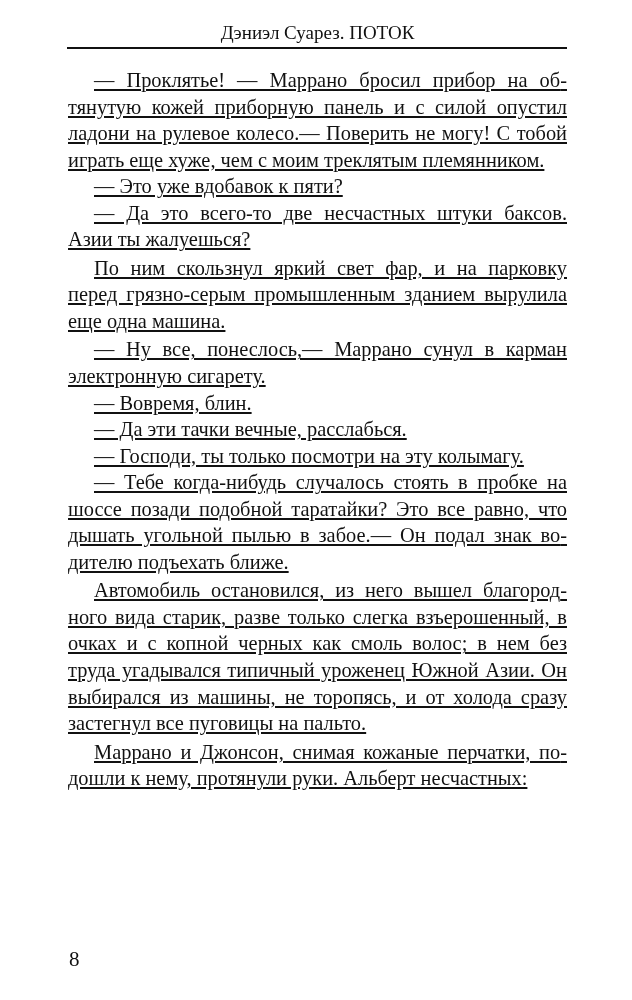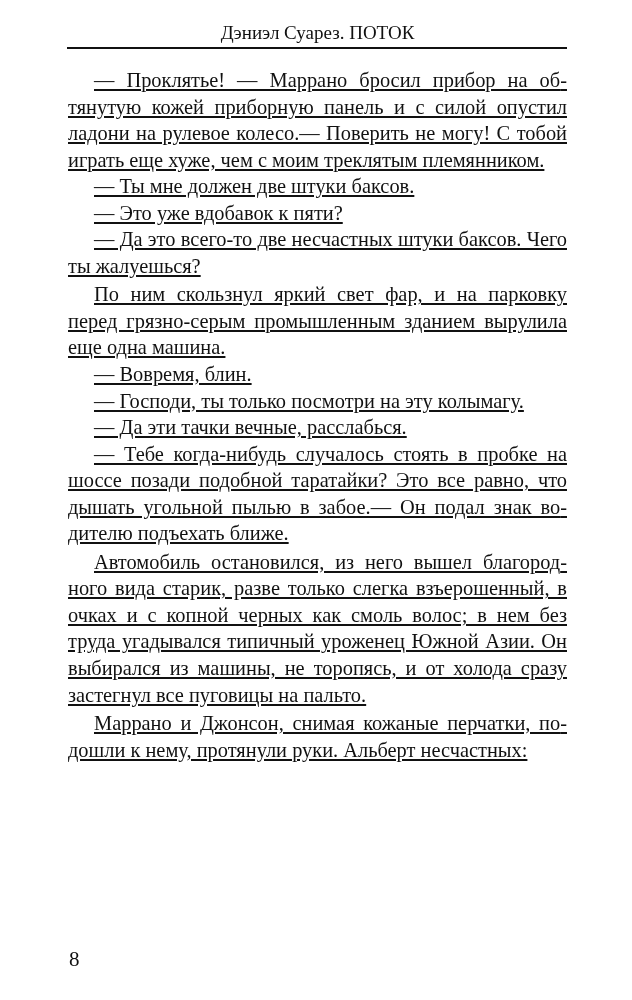--- a/index.html
+++ b/index.html
@@ -61,26 +61,26 @@
 </style>
 </head>
 <body>
 
 <div>
   <div class="running-head">Дэниэл Суарез. ПОТОК</div>
   <div class="head-rule"></div>
 
   <div class="body-text">
     <p>— Проклятье! — Маррано бросил прибор на об­тянутую кожей приборную панель и с силой опустил ладони на рулевое колесо.— Поверить не могу! С то­бой играть еще хуже, чем с моим треклятым племян­ником.</p>
-    <p>— Ты мне должен две штуки баксов.</p>
     <p>— Это уже вдобавок к пяти?</p>
-    <p>— Да это всего-то две несчастных штуки баксов. Чего ты жалуешься?</p>
+    <p>— Да это всего-то две несчастных штуки баксов. Азии ты жалуешься?</p>
     <p class="gap">По ним скользнул яркий свет фар, и на парковку перед грязно-серым промышленным зданием выру­лила еще одна машина.</p>
+    <p class="gap">— Ну все, понеслось,— Маррано сунул в карман электронную сигарету.</p>
     <p>— Вовремя, блин.</p>
+    <p>— Да эти тачки вечные, расслабься.</p>
     <p>— Господи, ты только посмотри на эту колымагу.</p>
-    <p>— Да эти тачки вечные, расслабься.</p>
     <p>— Тебе когда-нибудь случалось стоять в пробке на шоссе позади подобной таратайки? Это все равно, что дышать угольной пылью в забое.— Он подал знак во­дителю подъехать ближе.</p>
     <p class="gap">Автомобиль остановился, из него вышел благород­ного вида старик, разве только слегка взъерошенный, в очках и с копной черных как смоль волос; в нем без труда угадывался типичный уроженец Южной Азии. Он выбирался из машины, не торопясь, и от холода сразу застегнул все пуговицы на пальто.</p>
     <p class="gap">Маррано и Джонсон, снимая кожаные перчатки, по­дошли к нему, протянули руки. Альберт несчастных:</p>
   </div>
 
   <div class="page-number">8</div>
 </div>
 
 </body></html>

